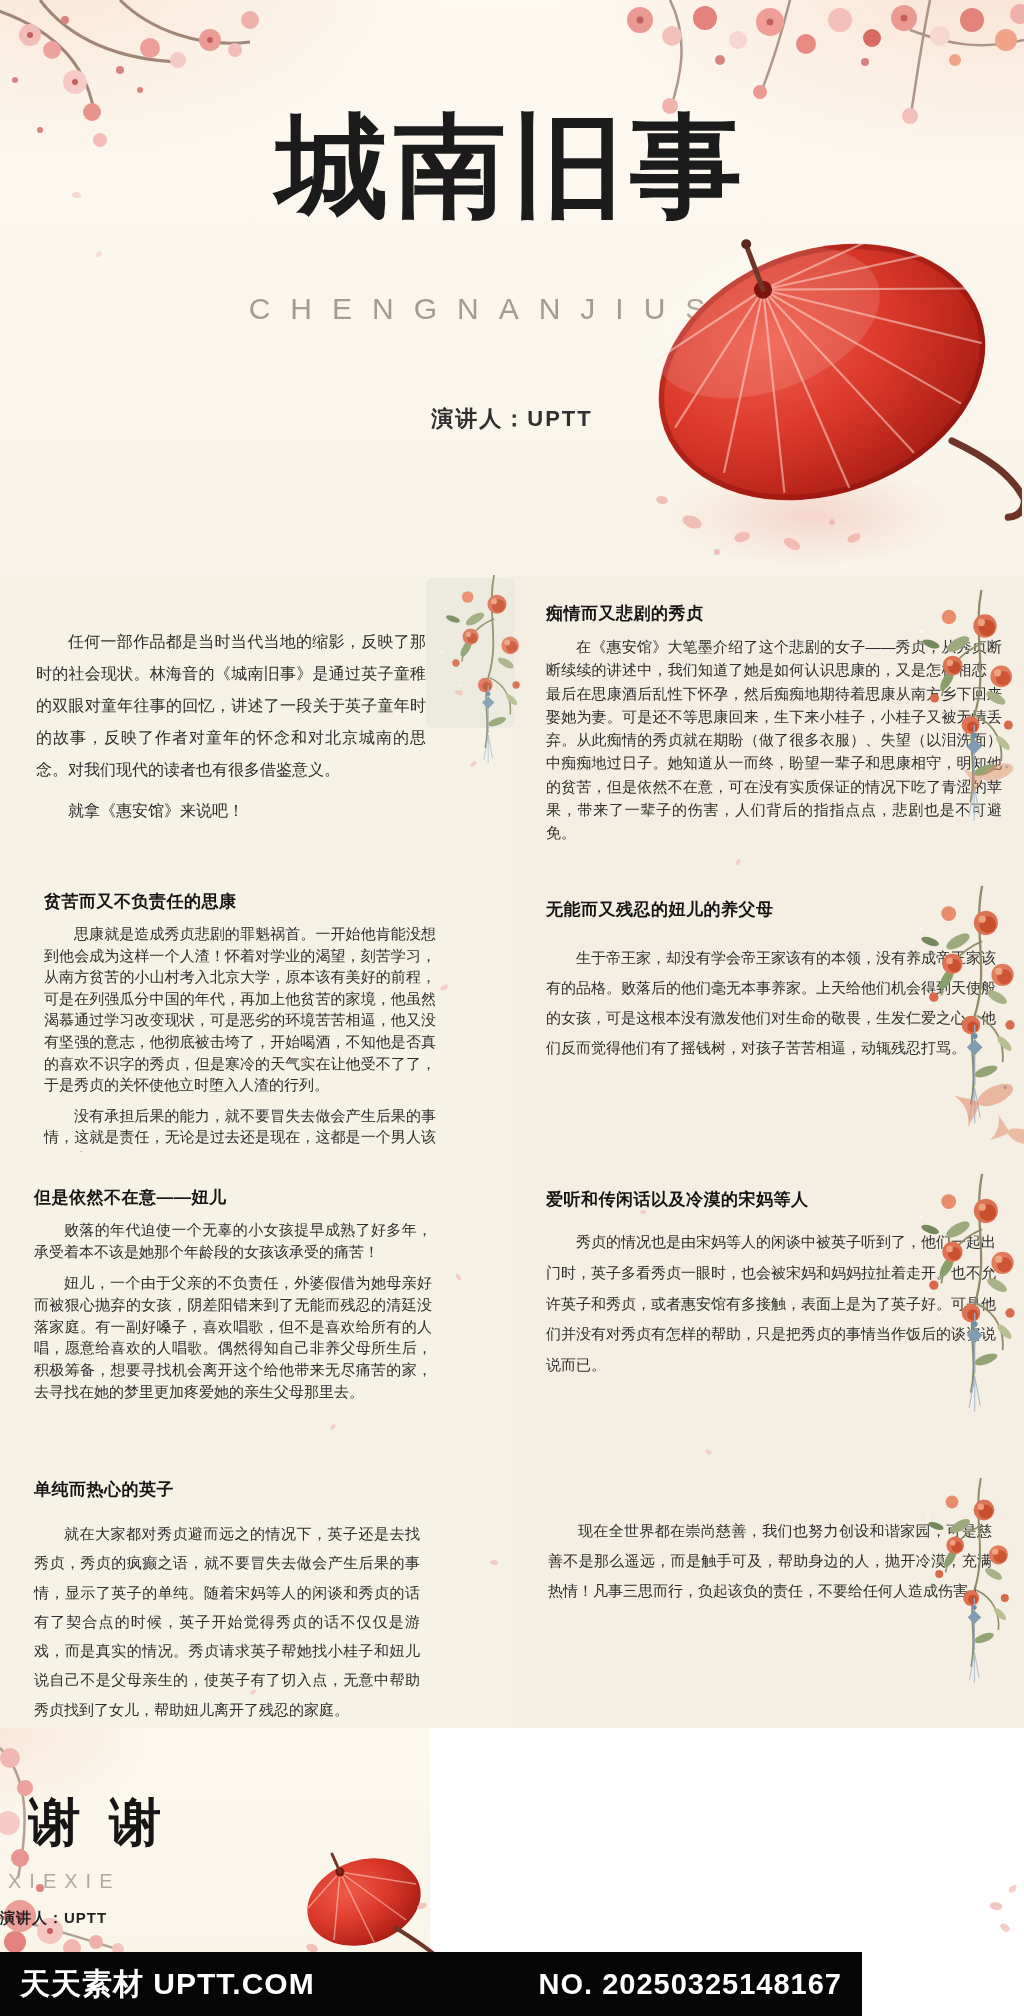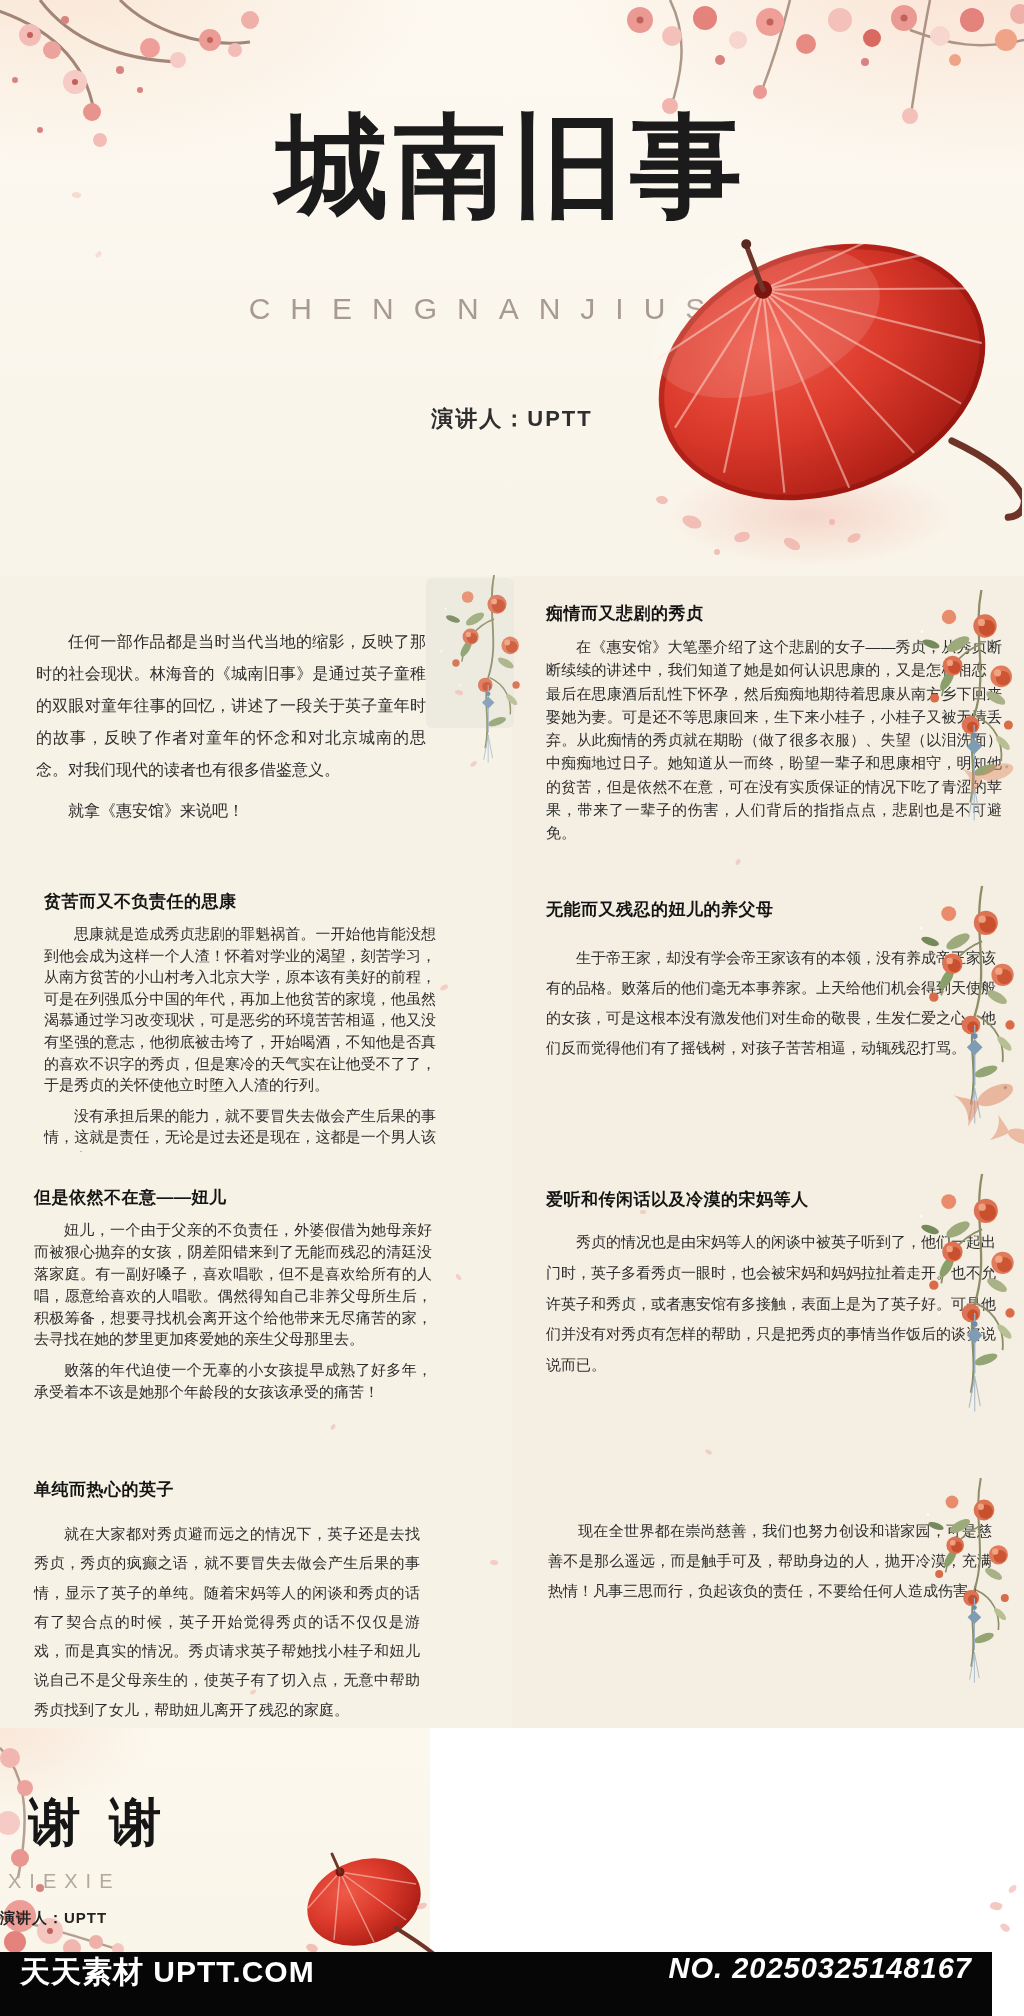--- a/index.html
+++ b/index.html
@@ -67,26 +67,26 @@
   .thanks-inner{position:absolute;left:0;top:0;width:414px;}
   .thanks-title{
     margin:60px 0 0 0;font-size:52px;font-weight:900;color:#161616;
     letter-spacing:.55em;text-indent:.55em;
   }
   .thanks-sub{margin-top:12px;font-size:20px;color:#b3a89e;letter-spacing:.4em;text-indent:.4em;}
   .thanks-speaker{margin-top:16px;font-size:15px;font-weight:700;color:#232323;letter-spacing:1px;}
 
   
   .bar{
-    position:absolute;left:0;top:1952px;width:992px;height:64px;background:#060606;
-    display:flex;justify-content:space-between;
+    position:absolute;left:0;top:1952px;width:862px;height:64px;background:#060606;
+    display:flex;align-items:center;justify-content:space-between;
     padding:0 20px;box-sizing:border-box;color:#fff;
   }
   .bar-left{font-size:30px;font-weight:700;letter-spacing:1px;}
-  .bar-right{font-size:29px;font-weight:600;letter-spacing:1px;font-style:italic;}
+  .bar-right{font-size:29px;font-weight:600;letter-spacing:1px;}
 
   
   .deco{position:absolute;pointer-events:none;}
   .petal{position:absolute;background:#eeb0a8;border-radius:70% 30% 60% 40%;opacity:.55;pointer-events:none;}
   .graywash{position:absolute;left:426px;top:578px;width:88px;height:150px;background:#e8e6dd;opacity:.65;border-radius:6px;pointer-events:none;}
   .wash{
     position:absolute;left:600px;top:440px;width:420px;height:150px;pointer-events:none;
     background:radial-gradient(ellipse 50% 50% at 50% 50%, rgba(242,184,172,.5), transparent 70%);
   }
 </style>
@@ -257,22 +257,22 @@
       <p>没有承担后果的能力，就不要冒失去做会产生后果的事情，这就是责任，无论是过去还是现在，这都是一个男人该有的责任！</p>
     </article>
 
     <article class="cell right cr r1 c-r2">
       <h3>无能而又残忍的妞儿的养父母</h3>
       <p>生于帝王家，却没有学会帝王家该有的本领，没有养成帝王家该有的品格。败落后的他们毫无本事养家。上天给他们机会得到天使般的女孩，可是这根本没有激发他们对生命的敬畏，生发仁爱之心。他们反而觉得他们有了摇钱树，对孩子苦苦相逼，动辄残忍打骂。</p>
     </article>
 
     <article class="cell left cl r2 c-l3">
       <h3>但是依然不在意——妞儿</h3>
+      <p>败落的年代迫使一个无辜的小女孩提早成熟了好多年，承受着本不该是她那个年龄段的女孩该承受的痛苦！</p>
       <p>妞儿，一个由于父亲的不负责任，外婆假借为她母亲好而被狠心抛弃的女孩，阴差阳错来到了无能而残忍的清廷没落家庭。有一副好嗓子，喜欢唱歌，但不是喜欢给所有的人唱，愿意给喜欢的人唱歌。偶然得知自己非养父母所生后，积极筹备，想要寻找机会离开这个给他带来无尽痛苦的家，去寻找在她的梦里更加疼爱她的亲生父母那里去。</p>
-      <p>败落的年代迫使一个无辜的小女孩提早成熟了好多年，承受着本不该是她那个年龄段的女孩该承受的痛苦！</p>
     </article>
 
     <article class="cell right cr r2 c-r3">
       <h3>爱听和传闲话以及冷漠的宋妈等人</h3>
       <p>秀贞的情况也是由宋妈等人的闲谈中被英子听到了，他们一起出门时，英子多看秀贞一眼时，也会被宋妈和妈妈拉扯着走开。也不允许英子和秀贞，或者惠安馆有多接触，表面上是为了英子好。可是他们并没有对秀贞有怎样的帮助，只是把秀贞的事情当作饭后的谈资说说而已。</p>
     </article>
 
     <article class="cell left cl r3 c-l4">
       <h3>单纯而热心的英子</h3>
       <p>就在大家都对秀贞避而远之的情况下，英子还是去找秀贞，秀贞的疯癫之语，就不要冒失去做会产生后果的事情，显示了英子的单纯。随着宋妈等人的闲谈和秀贞的话有了契合点的时候，英子开始觉得秀贞的话不仅仅是游戏，而是真实的情况。秀贞请求英子帮她找小桂子和妞儿说自己不是父母亲生的，使英子有了切入点，无意中帮助秀贞找到了女儿，帮助妞儿离开了残忍的家庭。</p>

